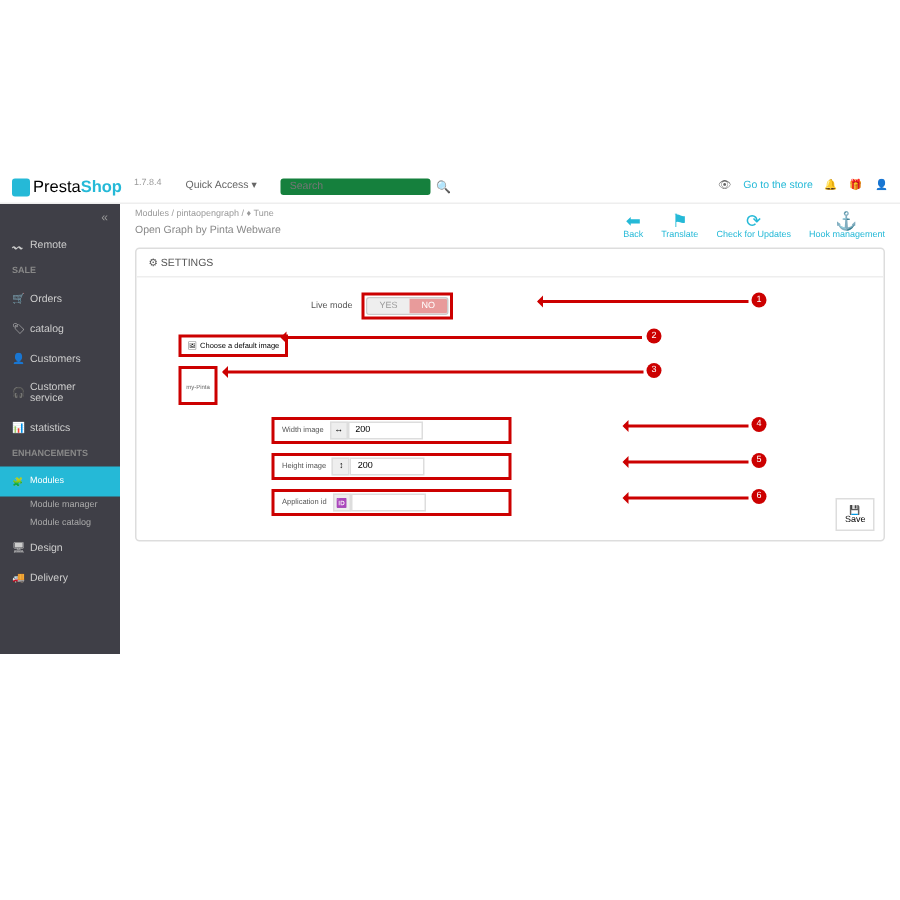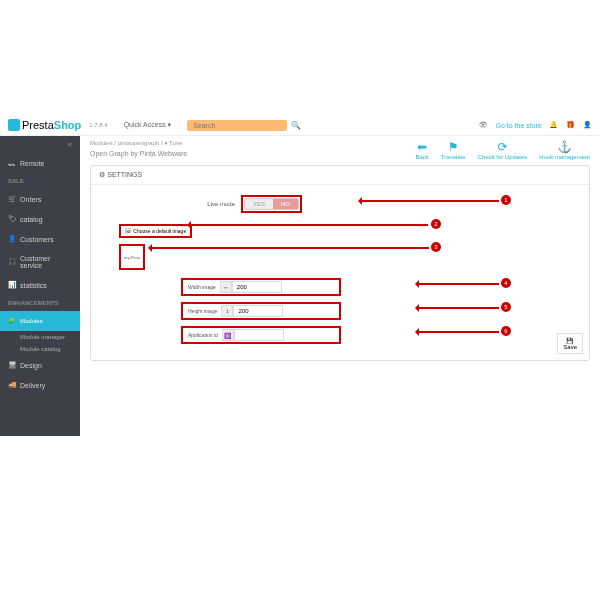--- a/index.html
+++ b/index.html
@@ -1,26 +1,26 @@
 <!DOCTYPE html>
 <html><head>
 <meta charset="utf-8">
 <style>
 *{margin:0;padding:0;box-sizing:border-box;font-family:Arial,sans-serif}
 body{background:#fff;width:600px;height:600px;overflow:hidden}
 .wrap{padding:0;margin-top:115px}
-.topbar{display:flex;align-items:center;padding:4px 8px;font-size:8px;gap:8px;border-bottom:1px solid #eee}
+.topbar{display:flex;align-items:flex-start;padding:4px 8px;font-size:8px;gap:8px;border-bottom:1px solid #eee}
 .logo{display:flex;align-items:center;gap:2px}
 .logo-ico{width:12px;height:12px;background:#25b9d7;border-radius:2px}
 .logo-txt{font-size:11px;font-weight:500}
 .logo-txt b{color:#25b9d7}
 .ver{color:#999;font-size:6px}
 .qa{color:#666;font-size:7px;margin-left:8px}
 .search{flex:1;margin-left:8px;display:flex;align-items:center;gap:4px}
-.search input{border:none;background:#fdba74;padding:2px 6px;font-size:7px;width:100px;border-radius:2px}
+.search input{border:none;background:#15803d;padding:2px 6px;font-size:7px;width:100px;border-radius:2px}
 .topright{display:flex;align-items:center;gap:8px;font-size:7px;color:#666}
 .store{color:#25b9d7}
 .main{display:flex}
 .sidebar{width:80px;background:#3f3f47;color:#fff;font-size:7px;min-height:300px;position:relative}
 .collapse{text-align:right;padding:4px 8px;color:#999;font-size:8px}
 .sitem{padding:6px 8px;display:flex;align-items:center;gap:4px;color:#ccc;cursor:pointer}
 .sitem.act{background:#25b9d7;color:#fff}
 .shead{padding:5px 8px;color:#888;font-size:6px;font-weight:bold}
 .sico{width:8px;height:8px;display:inline-block}
 .ssub{padding:3px 8px 3px 20px;color:#aaa;font-size:6px}

